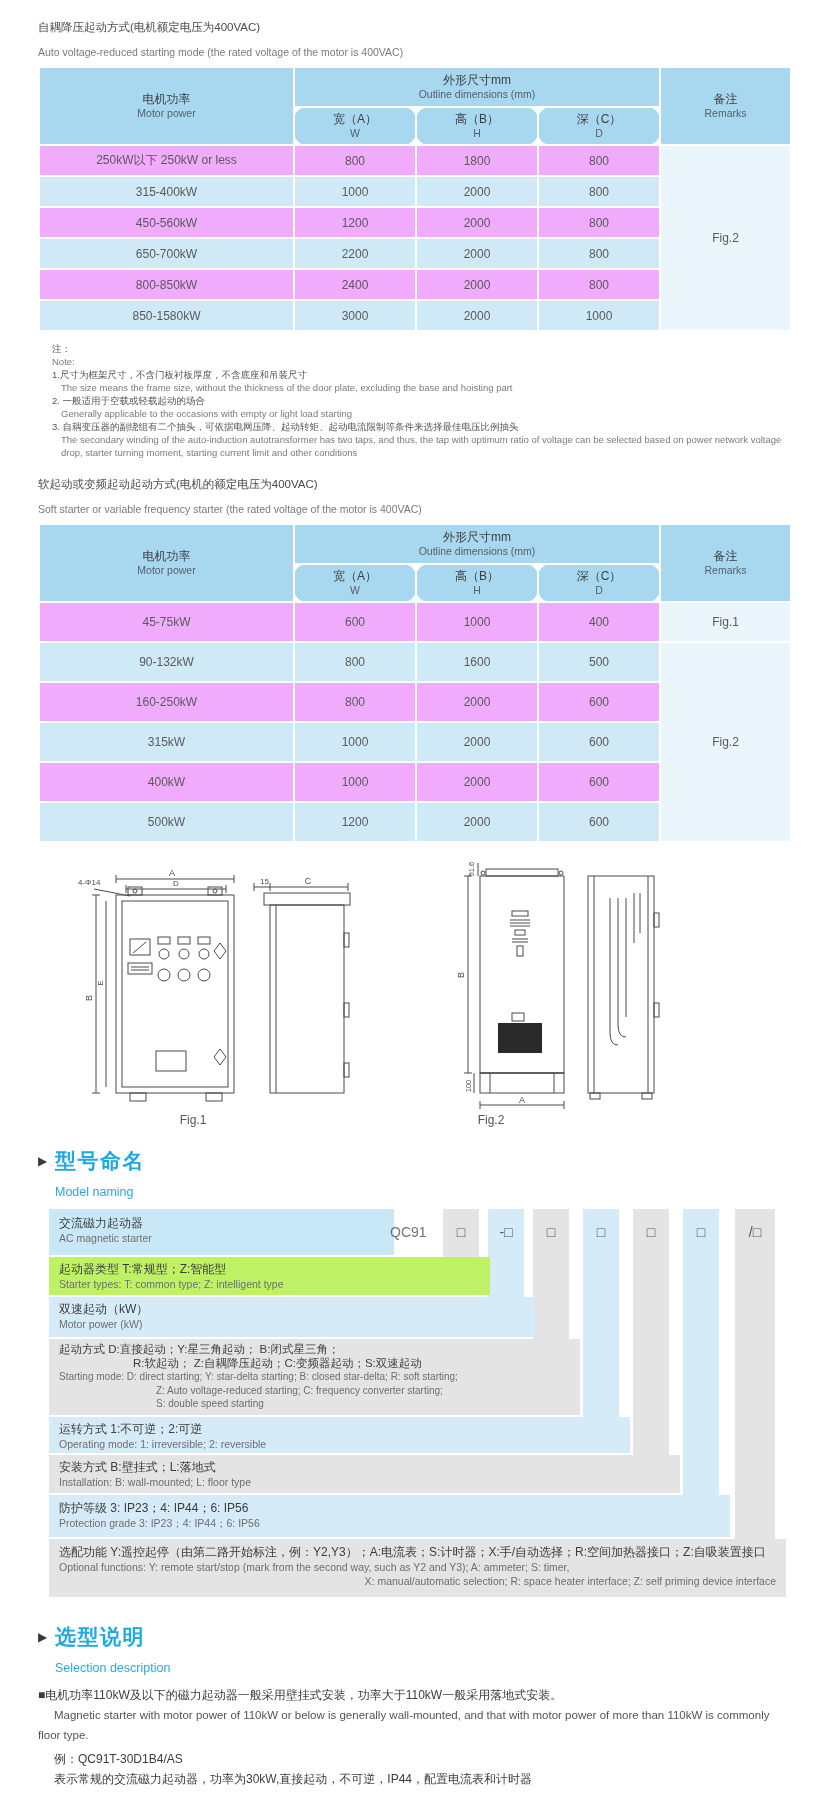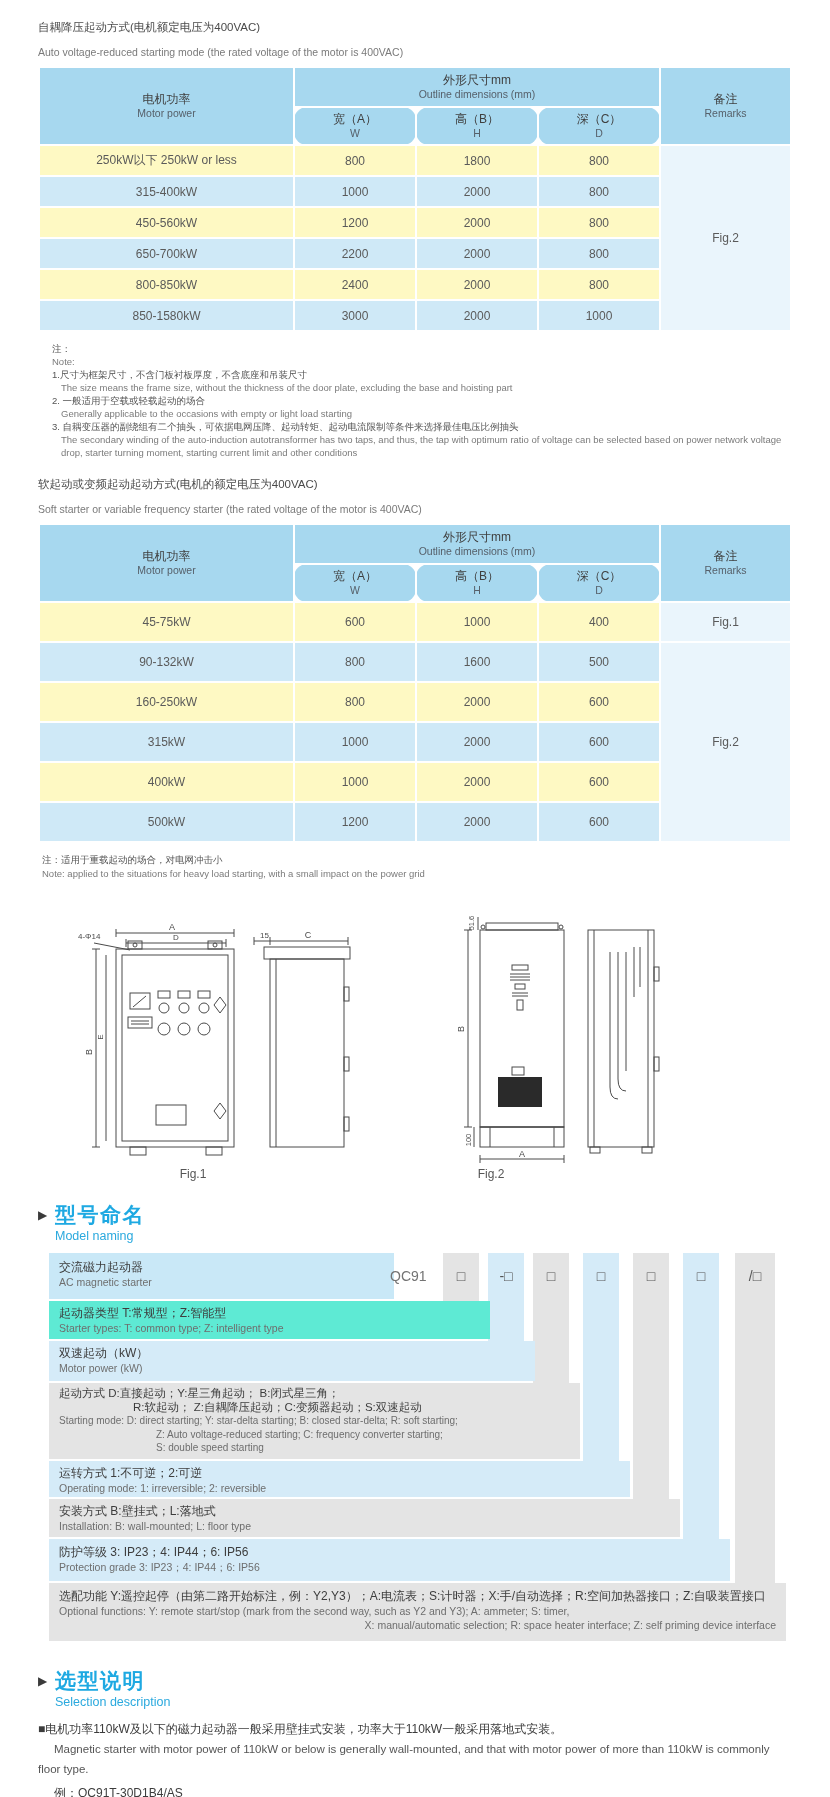--- a/index.html
+++ b/index.html
@@ -22,21 +22,21 @@
   table.dim col.c5{width:131px;}
   table.dim th,table.dim td{border:2px solid #ffffff;text-align:center;vertical-align:middle;padding:0;}
   table.dim th{background:#a7d8ef;font-weight:normal;}
   table.dim th .hz{font-size:12px;color:#3f3f3f;line-height:15px;}
   table.dim th .he{font-size:10.5px;color:#56606a;line-height:13px;}
   table.dim .hrow1 th{height:38px;}
   table.dim .hrow2 th{height:36px;border-radius:13px;}
   table.dim td{font-size:12px;color:#5a5a5a;}
   table.t1 td{height:29px;}
   table.t2 td{height:38px;}
-  tr.alt-a td{background:#fef9c3;}
+  tr.alt-a td{background:#f0abfc;}
   tr.alt-b td{background:#cfe9f7;}
   td.rem{background:#eaf5fc !important;}
 
   
   .notes{margin:6px 0 18px 14px;font-size:9.5px;line-height:13px;color:#555;}
   .notes .nz{color:#555;}
   .notes .ne{color:#7b7b7b;padding-left:9px;}
 
   .note-single{margin:6px 0 26px 4px;font-size:9.5px;line-height:14px;}
   .note-single .nz{color:#555;}
@@ -46,40 +46,40 @@
   .figs{position:relative;width:752px;height:288px;margin:6px 0 4px 0;}
   .figs svg{display:block;}
   .figs svg text{font-family:"Liberation Sans","DejaVu Sans",sans-serif;fill:#4a4a4a;}
   .figcap{position:absolute;top:260px;width:90px;text-align:center;font-size:12px;color:#555;}
   .cap1{left:110px;} .cap2{left:408px;}
 
   
   .big-head{position:relative;padding-left:17px;margin:8px 0 10px 0;}
   .big-head .marker{position:absolute;left:0;top:5px;font-size:12px;color:#3a3a3a;}
   .big-head .zh{font-size:21px;font-weight:bold;color:#1ea9e2;letter-spacing:1.5px;line-height:24px;}
-  .big-head .en{font-size:12.5px;color:#2aa9de;margin-top:2px;}
+  .big-head .en{font-size:12.5px;color:#2aa9de;margin-top:12px;}
 
   
   .ntable{position:relative;width:752px;height:388px;margin:4px 0 28px 0;}
   .stp{position:absolute;top:0;}
   .stp.g{background:#e4e4e4;} .stp.b{background:#d5ebf8;}
   .s1{left:405px;width:36px;height:86px;}
   .s2{left:450px;width:36px;height:128px;}
   .s3{left:495px;width:36px;height:206px;}
   .s4{left:545px;width:36px;height:244px;}
   .s5{left:595px;width:36px;height:284px;}
   .s6{left:645px;width:36px;height:328px;}
   .s7{left:697px;width:40px;height:388px;}
   .stp .bx{display:block;text-align:center;line-height:46px;font-size:14px;color:#555;}
   .nrow{position:absolute;left:11px;box-sizing:border-box;padding:5px 10px 0 10px;}
   .nrow .nzh{font-size:12px;color:#3d3d3d;line-height:15px;}
   .nrow .nen{font-size:10.5px;color:#6e6e6e;line-height:14px;}
   .r1{top:0;height:46px;width:345px;background:#c9e8f7;padding-top:7px;}
   .prefix{position:absolute;left:352px;top:0;height:46px;line-height:46px;font-size:14px;color:#737373;}
-  .r2{top:48px;height:38px;width:441px;background:#5eead4;}
+  .r2{top:48px;height:38px;width:441px;background:#bef264;}
   .r3{top:88px;height:40px;width:486px;background:#d5ebf8;}
   .r4{top:130px;height:76px;width:531px;background:#e4e4e4;padding-top:4px;}
   .r4 .nzh,.r4 .nen{line-height:13.5px;font-size:11.5px;}
   .r4 .nen{font-size:10px;}
   .r5{top:208px;height:36px;width:581px;background:#d5ebf8;}
   .r6{top:246px;height:38px;width:631px;background:#e4e4e4;}
   .r7{top:286px;height:42px;width:681px;background:#d5ebf8;padding-top:6px;}
   .r8{top:330px;height:58px;width:737px;background:#e4e4e4;padding-top:6px;}
   .ind74{padding-left:74px;} .ind97{padding-left:97px;} .ind100{padding-left:100px;text-align:right;}
 
@@ -264,24 +264,20 @@
     </tr>
     <tr class="alt-b">
       <td>500kW</td>
       <td>1200</td>
       <td>2000</td>
       <td>600</td>
     </tr>
   </tbody>
     </table>
 
-  <div class="note-single">
-    <div class="nz">注：适用于重载起动的场合，对电网冲击小</div>
-    <div class="ne">Note: applied to the situations for heavy load starting, with a small impact on the power grid</div>
-  </div>
 
   <div class="figs">
     <svg width="752" height="258" viewBox="0 0 752 258">
       <g stroke="#4a4a4a" stroke-width="1" fill="none">
 
         <line x1="78" y1="26" x2="196" y2="26"></line>
           <line x1="78" y1="22" x2="78" y2="30"></line>
           <line x1="196" y1="22" x2="196" y2="30"></line>
         <line x1="88" y1="36" x2="188" y2="36"></line>
           <line x1="88" y1="32" x2="88" y2="40"></line>

